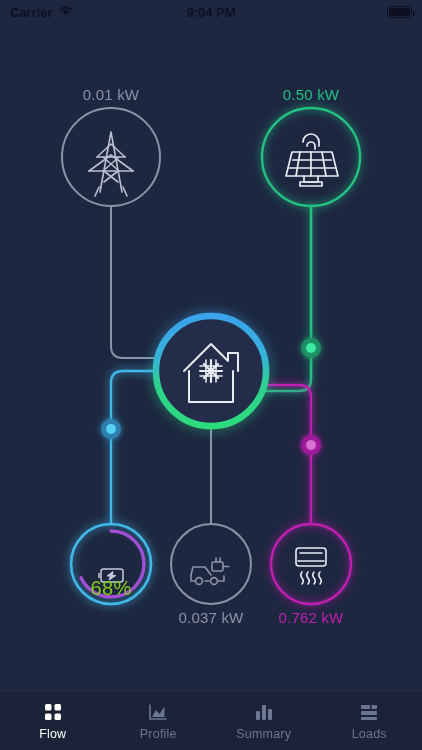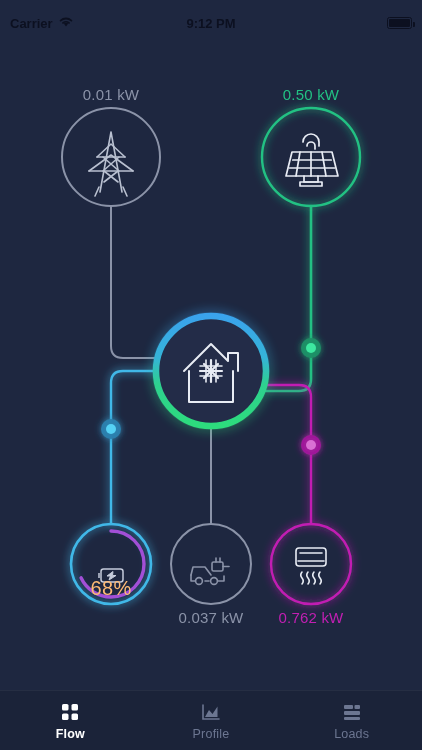--- a/index.html
+++ b/index.html
@@ -6,21 +6,21 @@
   html,body {
     width:422px; height:750px; overflow:hidden;
     background:#1e2740;
     font-family:"Liberation Sans", sans-serif;
     -webkit-font-smoothing:antialiased;
   }
   #app { position:relative; width:422px; height:750px; background:#1e2740; }
 
   
   .statusbar {
-    position:absolute; top:11px; left:0; width:422px; height:24px;
+    position:absolute; top:0; left:0; width:422px; height:24px;
     display:flex; align-items:center; color:#0c1020;
     font-size:13px; font-weight:600;
   }
   .sb-left { position:absolute; left:10px; display:flex; align-items:center; gap:5px; }
   .sb-center { position:absolute; left:0; width:422px; text-align:center; }
   .sb-right { position:absolute; right:10px; display:flex; align-items:center; }
   .batt {
     width:25px; height:12px; border:1px solid #0c1020; border-radius:2.5px;
     position:relative; padding:1px;
   }
@@ -49,39 +49,39 @@
     background:#1b2339; display:flex; align-items:center;
     border-top:1px solid rgba(255,255,255,0.05);
   }
   .tab {
     flex:1; display:flex; flex-direction:column; align-items:center;
     justify-content:center; gap:4px; height:100%;
   }
   .tab .tlabel { font-size:12.5px; letter-spacing:0.2px; }
   .tab svg { display:block; }
   .tab.inactive .tlabel { color:#6c7691; }
-  .tab.active .tlabel { color:#ffffff;font-weight:bold; }
+  .tab.active .tlabel { color:#ffffff; }
 </style>
 </head>
 <body>
 
 <div id="app">
 
   <div class="statusbar">
     <div class="sb-left">
       <span>Carrier</span>
       <span>
         <svg width="16" height="12" viewBox="0 0 16 12">
           <path d="M8 10.4 L10.2 7.6 A3.6 3.6 0 0 0 5.8 7.6 Z" fill="#0c1020"></path>
           <path d="M2.6 4.6 A8 8 0 0 1 13.4 4.6" stroke="#0c1020" stroke-width="1.8" fill="none" stroke-linecap="round"></path>
           <path d="M4.9 7.0 A5 5 0 0 1 11.1 7.0" stroke="#0c1020" stroke-width="1.6" fill="none" stroke-linecap="round"></path>
         </svg>
       </span>
     </div>
-    <div class="sb-center">9:12 PM</div>
+    <div class="sb-center">9:04 PM</div>
     <div class="sb-right">
       <span class="batt">
           <i style="width:100%"></i>
         </span>
     </div>
   </div>
 
   <div class="stage">
 
     <svg class="wires" viewBox="0 0 422 666">
@@ -216,21 +216,21 @@
         <circle cx="311" cy="421" r="10" fill="#a0189a" opacity="0.98"></circle>
         <circle cx="311" cy="421" r="5" fill="#d96fd3"></circle>
       </g>
     </svg>
 
     <div class="lbl" style="left:21px; top:62px; color:#8b93a8;">0.01 kW</div>
 
     <div class="lbl" style="left:221px; top:62px; color:#22c183;">0.50 kW</div>
 
 
-    <div class="pct" style="left:51px; top:553px; color:#fdba74;">68%</div>
+    <div class="pct" style="left:51px; top:553px; color:#84cc16;">68%</div>
 
 
     <div class="lbl" style="left:121px; top:585px; color:#8b93a8;">0.037 kW</div>
 
     <div class="lbl" style="left:221px; top:585px; color:#c21fb3;">0.762 kW</div>
 
   </div>
 
   <div class="tabbar">
 
@@ -249,20 +249,30 @@
     <div class="tab inactive">
       <span>
         <svg width="22" height="22" viewBox="0 0 22 22">
           <path d="M3 4 L3 18 L19 18" stroke="#6c7691" stroke-width="1.6" fill="none" stroke-linecap="round"></path>
           <path d="M5 16 L9 9 L12.5 13 L17.5 5.5 L17.5 16 Z" fill="#6c7691"></path>
         </svg>
       </span>
       <span class="tlabel">Profile</span>
     </div>
 
+    <div class="tab inactive">
+      <span>
+        <svg width="22" height="22" viewBox="0 0 22 22">
+          <rect x="3" y="10" width="4" height="9" rx="1" fill="#6c7691"></rect>
+          <rect x="9" y="4" width="4" height="15" rx="1" fill="#6c7691"></rect>
+          <rect x="15" y="8" width="4" height="11" rx="1" fill="#6c7691"></rect>
+        </svg>
+      </span>
+      <span class="tlabel">Summary</span>
+    </div>
 
     <div class="tab inactive">
       <span>
         <svg width="22" height="22" viewBox="0 0 22 22">
           <rect x="3" y="4" width="9" height="4" rx="1" fill="#6c7691"></rect>
           <rect x="13.5" y="4" width="5.5" height="4" rx="1" fill="#6c7691"></rect>
           <rect x="3" y="10" width="16" height="4" rx="1" fill="#6c7691"></rect>
           <rect x="3" y="16" width="16" height="3" rx="1" fill="#6c7691"></rect>
         </svg>
       </span>

